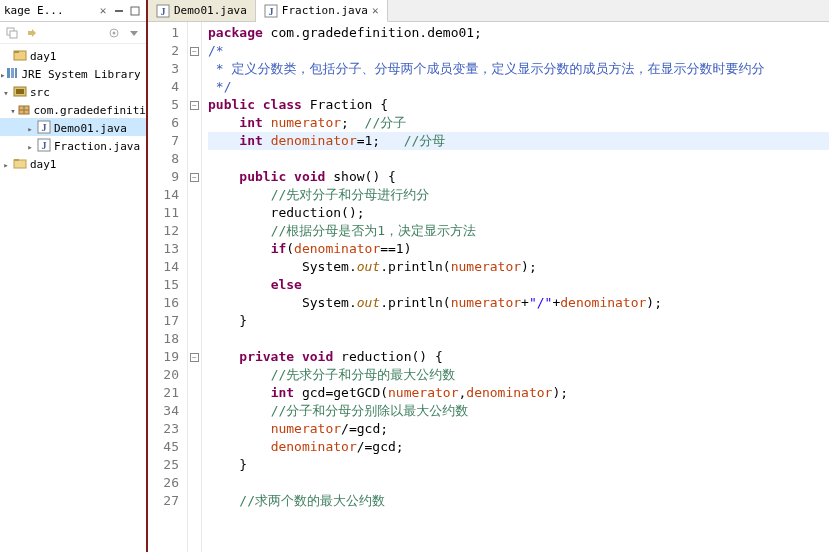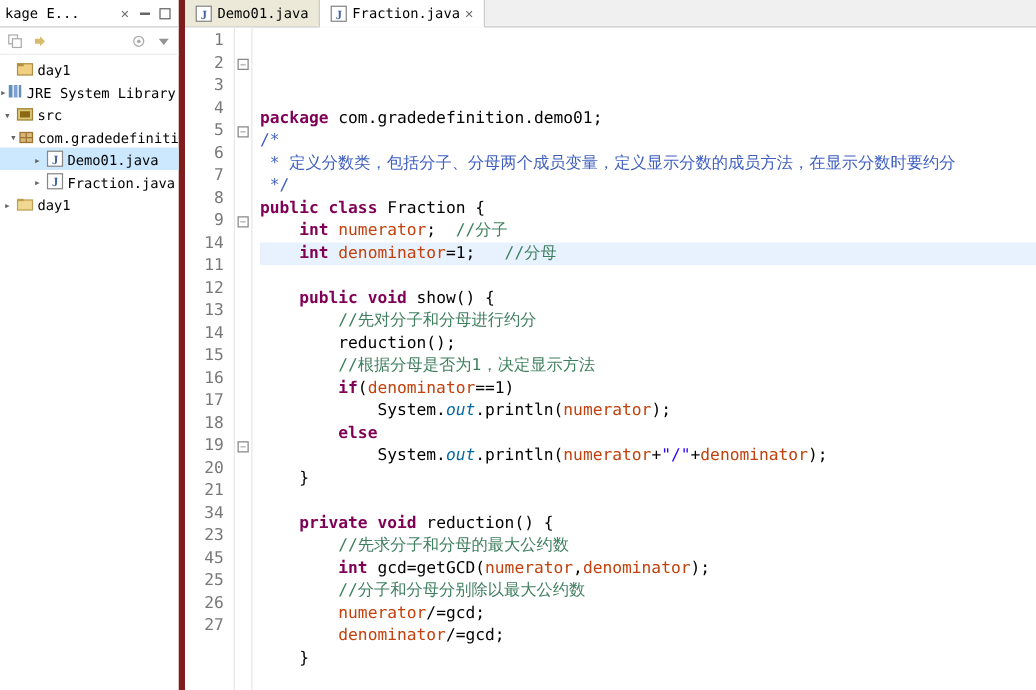--- a/index.html
+++ b/index.html
@@ -1,18 +1,18 @@
 <!DOCTYPE html>
 <html><head>
 <meta charset="utf-8">
 <style>
 * { margin: 0; padding: 0; box-sizing: border-box; }
 body { font-family: "Microsoft YaHei", Consolas, monospace; font-size: 12px; background: #fff; overflow: hidden; }
 .container { display: flex; width: 829px; height: 552px; }
-.sidebar { width: 148px; background: #fff; border-right: 5px solid #7f1d1d; display: flex; flex-direction: column; }
+.sidebar { width: 148px; background: #fff; border-right: 2px solid #7f1d1d; display: flex; flex-direction: column; }
 .sidebar-header { display: flex; align-items: center; padding: 2px 4px; border-bottom: 1px solid #ccc; height: 22px; }
 .sidebar-title { font-size: 11px; flex: 1; white-space: nowrap; overflow: hidden; }
 .hdr-icon { width: 14px; height: 14px; margin-left: 2px; display: inline-flex; align-items: center; justify-content: center; }
 .sidebar-toolbar { display: flex; align-items: center; padding: 2px 4px; gap: 4px; border-bottom: 1px solid #eee; height: 22px; }
 .tb-icon { width: 16px; height: 16px; display: inline-flex; align-items: center; justify-content: center; opacity: 0.7; }
 .tree { padding: 2px 0; font-size: 12px; overflow: hidden; }
 .tree-item { display: flex; align-items: flex-end; padding: 1px 0; white-space: nowrap; cursor: pointer; }
 .tree-item.selected { background: #cce8ff; }
 .tree-indent { display: inline-block; }
 .expander { width: 12px; height: 12px; display: inline-flex; align-items: center; justify-content: center; font-size: 9px; color: #666; }
@@ -22,29 +22,29 @@
 .tabs { display: flex; background: #f0f0f0; border-bottom: 1px solid #ccc; height: 22px; }
 .tab { display: flex; align-items: center; padding: 0 8px; gap: 4px; border-right: 1px solid #ccc; background: #ece9d8; cursor: pointer; font-size: 11px; }
 .tab.active { background: #fff; border-bottom: 1px solid #fff; margin-bottom: -1px; }
 .tab-icon { width: 14px; height: 14px; display: inline-flex; align-items: center; justify-content: center; }
 .code-area { flex: 1; display: flex; overflow: hidden; font-family: Consolas, monospace; font-size: 13px; }
 .gutter { width: 40px; background: #fff; border-right: 1px solid #e8e8e8; text-align: right; color: #787878; padding-top: 2px; user-select: none; }
 .gutter-line { height: 18px; line-height: 18px; padding-right: 8px; position: relative; }
 .fold-col { width: 14px; background: #fff; border-right: 1px solid #e8e8e8; padding-top: 2px; }
 .fold-cell { height: 18px; display: flex; align-items: center; justify-content: center; }
 .fold-mark { width: 9px; height: 9px; border: 1px solid #888; font-size: 8px; line-height: 7px; text-align: center; color: #888; cursor: pointer; }
-.code-lines { flex: 1; padding-top: 16px; padding-left: 6px; white-space: pre; margin-top: 48px; }
+.code-lines { flex: 1; padding-top: 2px; padding-left: 6px; white-space: pre; }
 .code-line { height: 18px; line-height: 18px; }
 .code-line.highlight { background: #e8f2fe; }
 .kw { color: #7f0055; font-weight: bold; }
 .com { color: #3f7f5f; }
 .doc { color: #3f5fbf; }
 .str { color: #2a00ff; }
 .fld { color: #c2410c; }
-.sfld { color: #0369a1; font-style: italic; }
+.sfld { color: #a16207; font-style: italic; }
 .j-icon-svg { width: 14px; height: 14px; }
 .close-x { font-size: 11px; color: #666; }
 </style>
 </head>
 <body>
 
 <div class="container">
   <div class="sidebar">
     <div class="sidebar-header">
       <span class="sidebar-title">kage E...</span>

